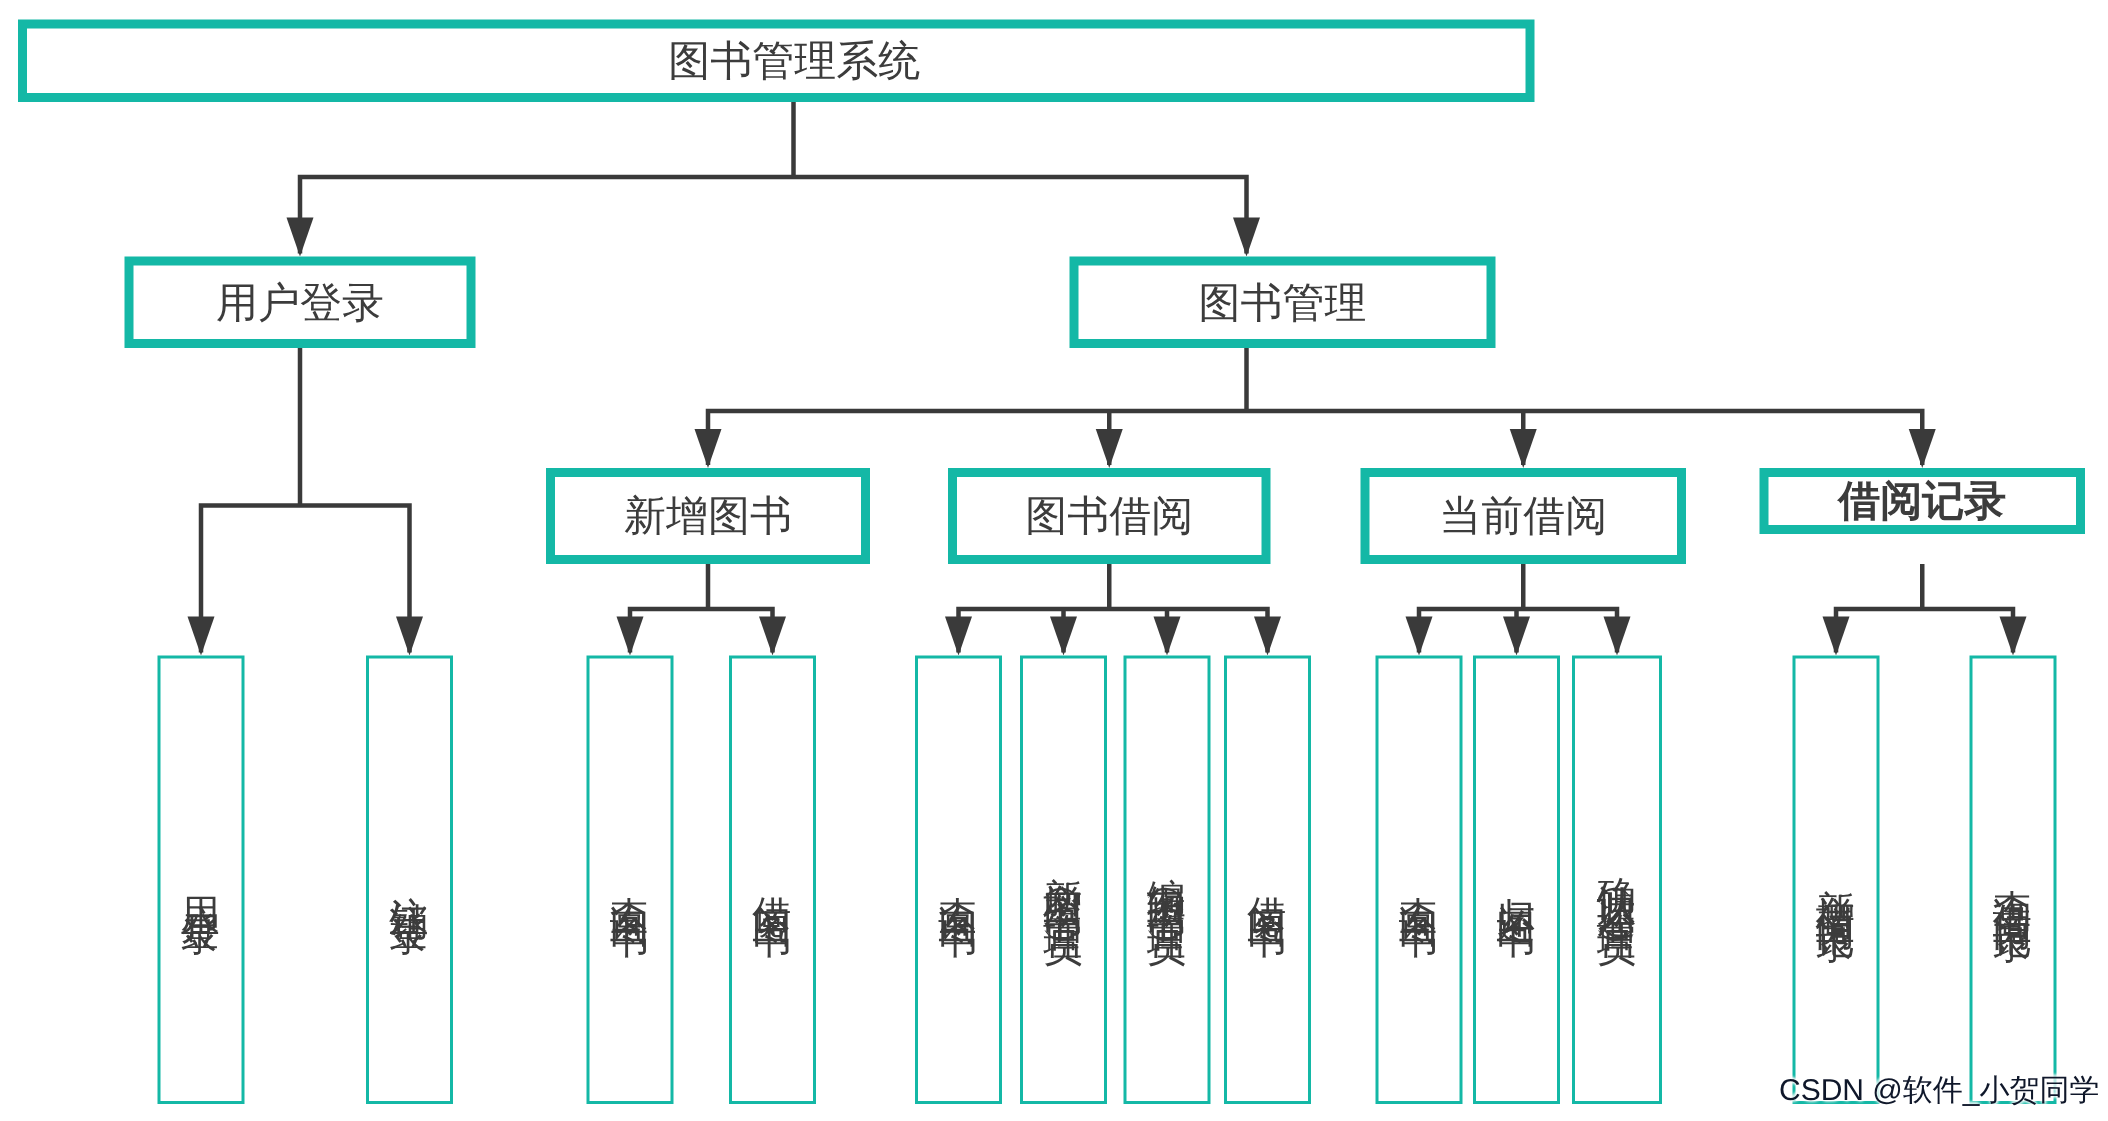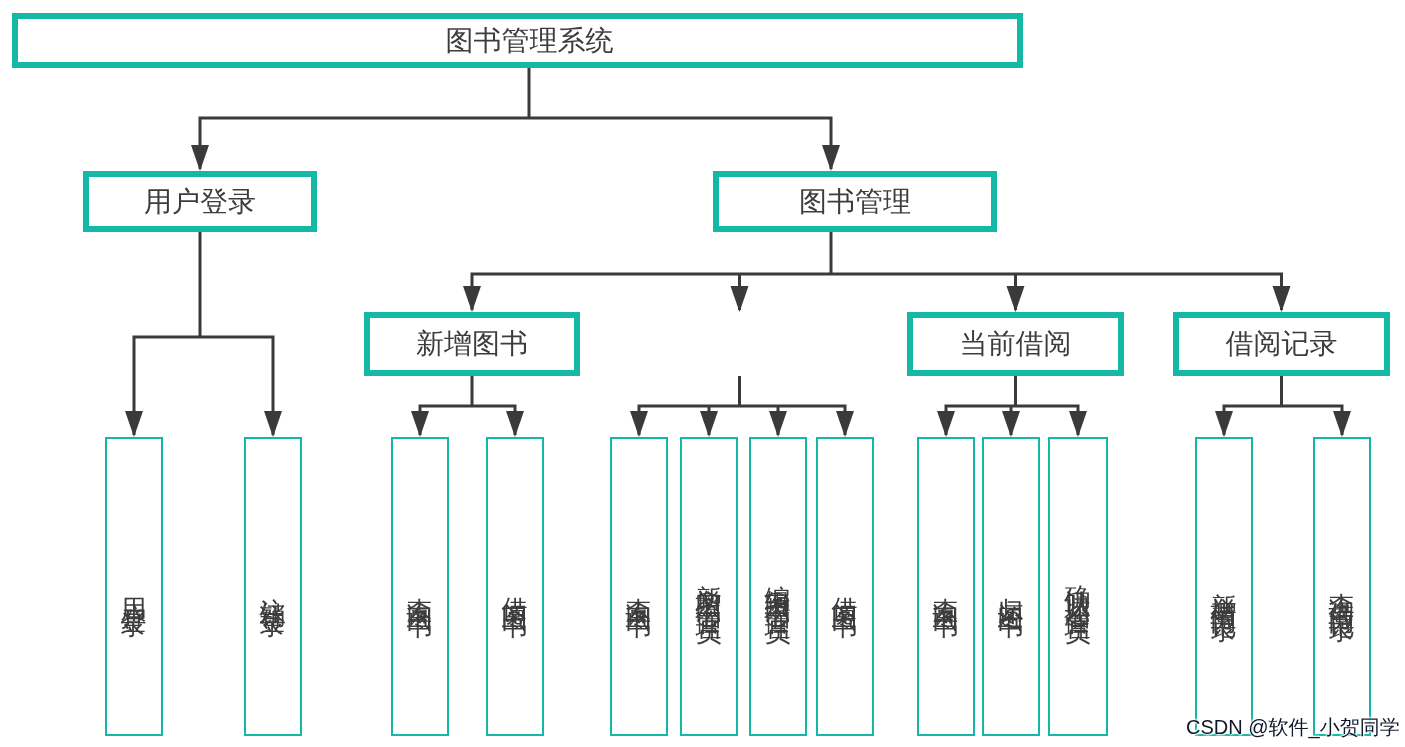--- a/index.html
+++ b/index.html
@@ -107,24 +107,27 @@
   <div class="box" style="left:83px; top:171px; width:234px; height:61px;">
     <span class="h-label">用户登录</span>
   </div>
   <div class="box" style="left:713px; top:171px; width:284px; height:61px;">
     <span class="h-label">图书管理</span>
   </div>
 
   <div class="box" style="left:364px; top:312px; width:216px; height:64px;">
     <span class="h-label">新增图书</span>
   </div>
+  <div class="box" style="left:632px; top:312px; width:215px; height:64px;">
+    <span class="h-label">图书借阅</span>
+  </div>
   <div class="box" style="left:907px; top:312px; width:217px; height:64px;">
     <span class="h-label">当前借阅</span>
   </div>
-  <div class="box" style="left:1173px; top:312px; width:217px; height:64px;">
+  <div class="box" style="left:1173px; top:312px; width:217px; height:44px;font-weight:bold;">
     <span class="h-label">借阅记录</span>
   </div>
 
   <div class="box leaf" style="left:105px; top:437px; width:58px; height:299px;">
     <span class="v-label">用户登录</span>
   </div>
   <div class="box leaf" style="left:244px; top:437px; width:58px; height:299px;">
     <span class="v-label">注销登录</span>
   </div>
 

